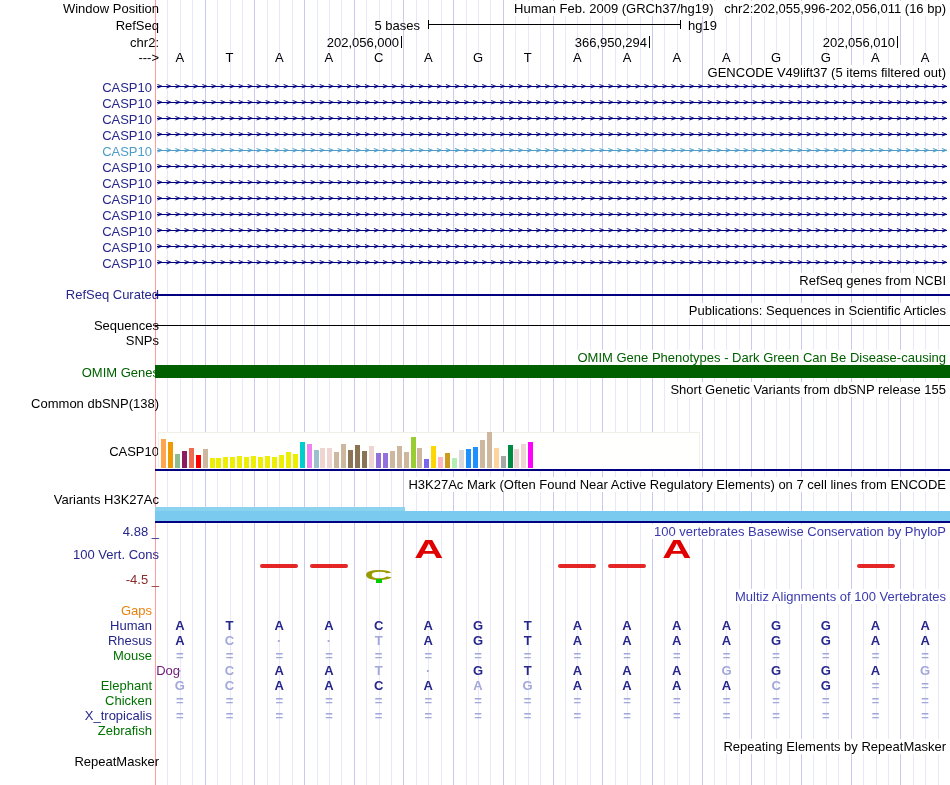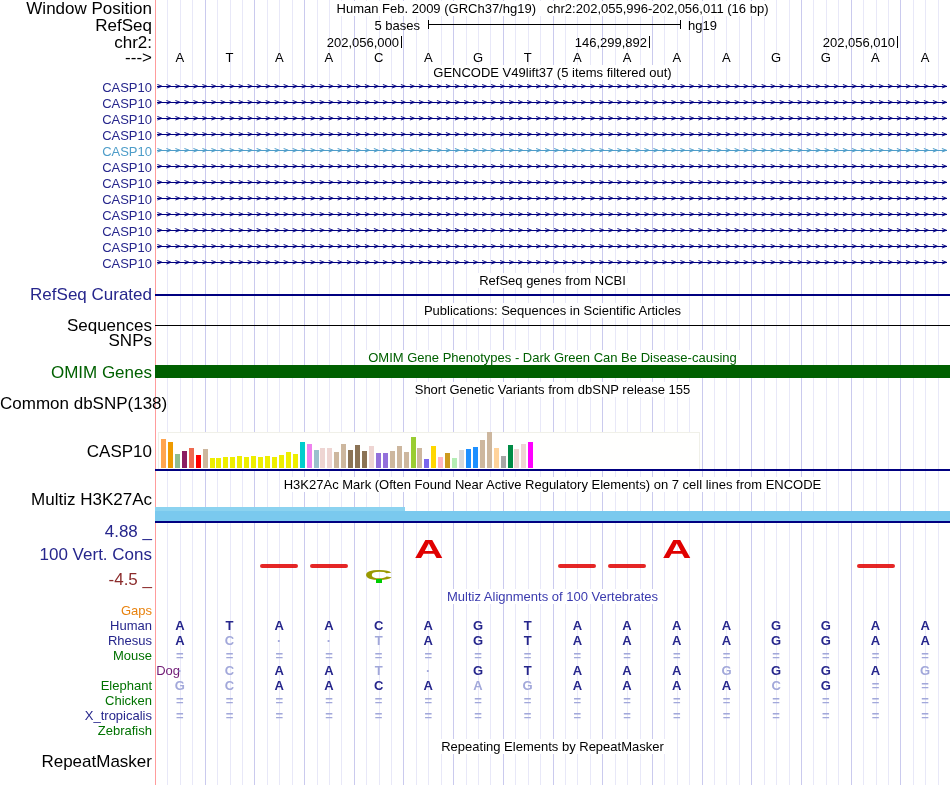--- a/index.html
+++ b/index.html
@@ -1,22 +1,22 @@
 <!DOCTYPE html>
 <html><head>
 <meta charset="utf-8">
 <style>
   html,body{margin:0;padding:0;background:#fff;}
   #browser{
     position:relative;width:950px;height:785px;background:#fff;overflow:hidden;
     font-family:"Liberation Sans",sans-serif;font-size:13px;color:#000;
   }
   .abs{position:absolute;}
-  .lbl{position:absolute;left:0;width:152px;text-align:right;white-space:nowrap;font-size:17px;line-height:13px;}
-  .title{position:absolute;left:155px;width:795px;text-align:center;font-size:13px;line-height:13px;white-space:pre;}
+  .lbl{position:absolute;left:7px;width:152px;text-align:right;white-space:nowrap;font-size:13px;line-height:13px;}
+  .title{position:absolute;left:155px;width:795px;text-align:right;font-size:13px;line-height:13px;white-space:pre;}
   .title span{background:#fff;padding:0 4px;}
   .hline{position:absolute;left:155px;width:795px;}
   .coordlbl{position:absolute;text-align:right;font-size:13px;line-height:13px;white-space:nowrap;}
 </style>
 </head>
 <body>
 
 <div id="browser">
 
   <div id="grid">
@@ -94,21 +94,21 @@
   <div class="abs" style="left:428px;top:24px;width:253px;height:1px;background:#000"></div>
   <div class="abs" style="left:428px;top:20px;width:1px;height:9px;background:#000"></div>
   <div class="abs" style="left:680px;top:20px;width:1px;height:9px;background:#000"></div>
   <div class="abs" style="left:688px;top:19px;font-size:13px;line-height:13px">hg19</div>
 
   <div class="lbl" style="top:36px">chr2:</div>
   <div id="coords">
       <div style="position: absolute; left: 401px; top: 36px; width: 1px; height: 12px; background: rgb(0, 0, 0);"></div>
       <div style="position: absolute; left: 299px; top: 36px; width: 100px; text-align: right; font-size: 13px; line-height: 13px;">202,056,000</div>
       <div style="position: absolute; left: 649px; top: 36px; width: 1px; height: 12px; background: rgb(0, 0, 0);"></div>
-      <div style="position: absolute; left: 547px; top: 36px; width: 100px; text-align: right; font-size: 13px; line-height: 13px;">146,299,892</div>
+      <div style="position: absolute; left: 547px; top: 36px; width: 100px; text-align: right; font-size: 13px; line-height: 13px;">366,950,294</div>
       <div style="position: absolute; left: 897px; top: 36px; width: 1px; height: 12px; background: rgb(0, 0, 0);"></div>
       <div style="position: absolute; left: 795px; top: 36px; width: 100px; text-align: right; font-size: 13px; line-height: 13px;">202,056,010</div>
     </div>
 
   <div class="lbl" style="top:51px">---&gt;</div>
   <div id="bases">
       <div style="position: absolute; left: 155px; top: 51px; width: 49.7px; text-align: center; font-size: 13px; line-height: 13px;">A</div>
       <div style="position: absolute; left: 204.7px; top: 51px; width: 49.7px; text-align: center; font-size: 13px; line-height: 13px;">T</div>
       <div style="position: absolute; left: 254.4px; top: 51px; width: 49.7px; text-align: center; font-size: 13px; line-height: 13px;">A</div>
       <div style="position: absolute; left: 304.1px; top: 51px; width: 49.7px; text-align: center; font-size: 13px; line-height: 13px;">A</div>
@@ -260,26 +260,27 @@
       <div style="position: absolute; left: 493.6px; top: 448px; width: 5px; height: 20px; background: rgb(255, 211, 155);"></div>
       <div style="position: absolute; left: 500.6px; top: 456px; width: 5px; height: 12px; background: rgb(166, 166, 166);"></div>
       <div style="position: absolute; left: 507.5px; top: 445px; width: 5px; height: 23px; background: rgb(0, 139, 69);"></div>
       <div style="position: absolute; left: 514.4px; top: 449px; width: 5px; height: 19px; background: rgb(238, 213, 210);"></div>
       <div style="position: absolute; left: 521.4px; top: 444px; width: 5px; height: 24px; background: rgb(238, 213, 210);"></div>
       <div style="position: absolute; left: 528.3px; top: 442px; width: 5px; height: 26px; background: rgb(255, 0, 255);"></div>
     </div>
   <div class="hline" style="top:469px;height:2px;background:#000080"></div>
 
   <div class="title" style="top:478px"><span>H3K27Ac Mark (Often Found Near Active Regulatory Elements) on 7 cell lines from ENCODE</span></div>
-  <div class="lbl" style="top:493px">Multiz H3K27Ac</div>
+  <div class="lbl" style="top:493px">Variants H3K27Ac</div>
   <div class="abs" style="left:155px;top:507px;width:250px;height:4px;background:#8CD3F0"></div>
   <div class="abs" style="left:155px;top:511px;width:795px;height:10px;background:#7AC9EE"></div>
   <div class="hline" style="top:521px;height:2px;background:#000080"></div>
 
   <div class="lbl" style="top:525px;color:#26268C">4.88 _</div>
+  <div class="title" style="top:525px;color:#3A3AAE"><span>100 vertebrates Basewise Conservation by PhyloP</span></div>
   <div class="lbl" style="top:548px;color:#26268C">100 Vert. Cons</div>
   <div class="lbl" style="top:573px;color:#8B2B2B">-4.5 _</div>
   <div id="cons-glyphs">
       <div style="position: absolute; left: 260.2px; top: 564px; width: 38px; height: 4px; background: rgb(224, 0, 0); border-radius: 2px; opacity: 0.85;"></div>
       <div style="position: absolute; left: 309.9px; top: 564px; width: 38px; height: 4px; background: rgb(224, 0, 0); border-radius: 2px; opacity: 0.85;"></div>
       <div style="position: absolute; left: 357.6px; top: 567px; width: 42px; height: 13px; color: rgb(153, 153, 0); font-weight: bold; font-size: 13px; text-align: center;"><span style="display:inline-block;transform:scale(3.0,1.1);transform-origin:center top;line-height:12px;">C</span></div>
       <div style="position: absolute; left: 375.6px; top: 579px; width: 6px; height: 4px; background: rgb(0, 204, 0);"></div>
       <div style="position: absolute; left: 407.3px; top: 549px; width: 42px; height: 21px; color: rgb(224, 0, 0); font-weight: bold; font-size: 13px; text-align: center;"><span style="display:inline-block;transform:scale(3.1,2.0);transform-origin:center bottom;line-height:21px;">A</span></div>
       <div style="position: absolute; left: 558.3px; top: 564px; width: 38px; height: 4px; background: rgb(224, 0, 0); border-radius: 2px; opacity: 0.85;"></div>
       <div style="position: absolute; left: 608px; top: 564px; width: 38px; height: 4px; background: rgb(224, 0, 0); border-radius: 2px; opacity: 0.85;"></div>

